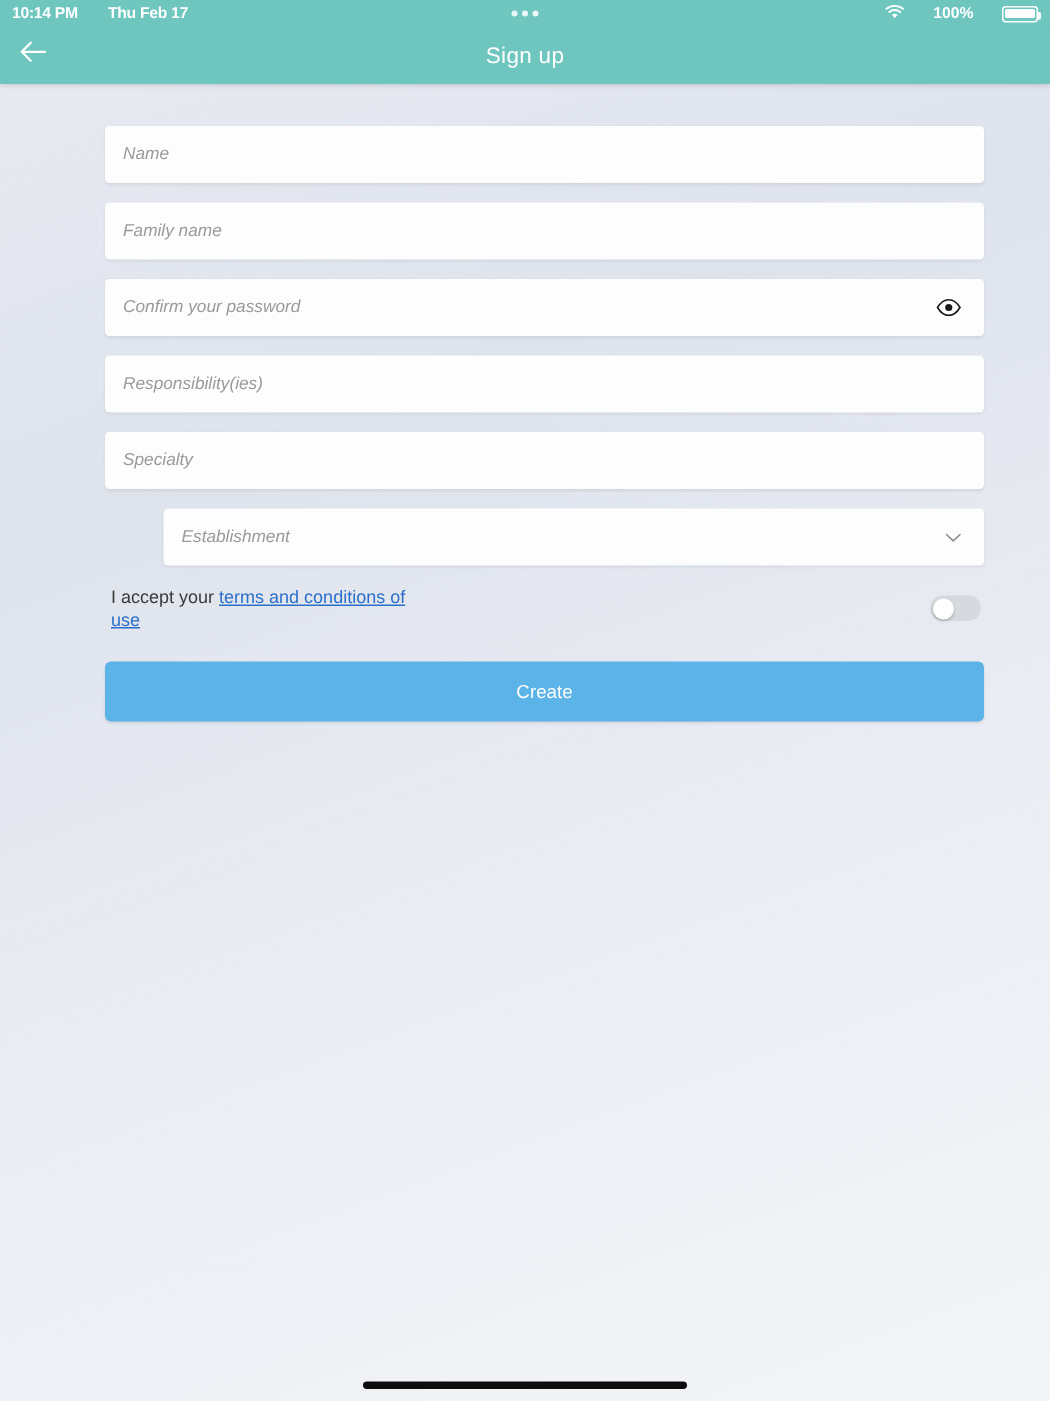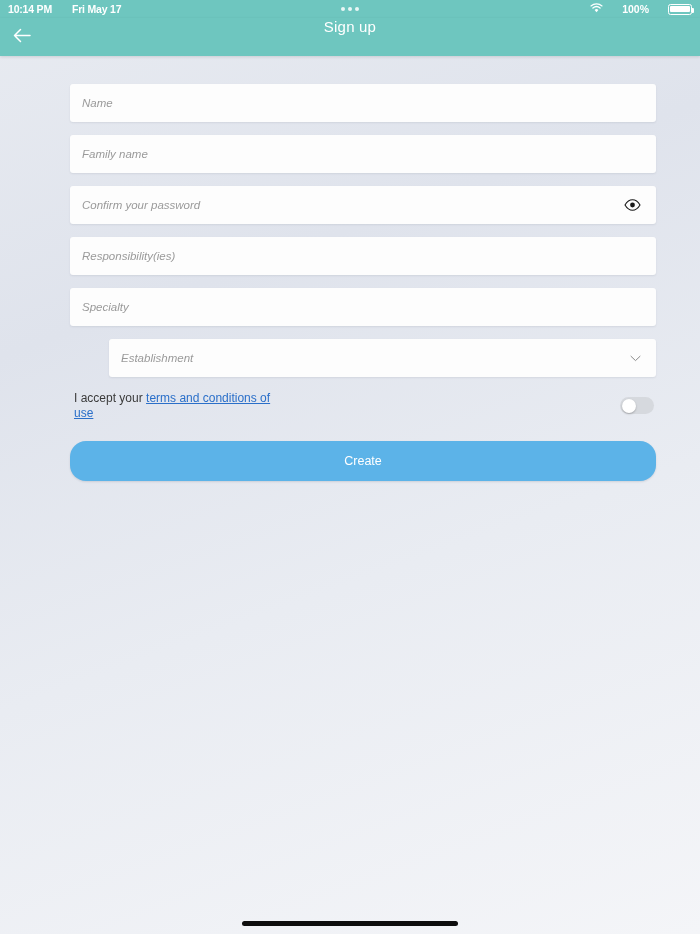--- a/index.html
+++ b/index.html
@@ -77,20 +77,21 @@
     width: 100%;
     background: #ffffff;
     border-radius: 1px;
   }
 
   
   .app-bar {
     height: 38px;
     background: #6ec6bf;
     display: flex;
+    align-items: center;
     position: relative;
     box-shadow: 0 1px 3px rgba(0,0,0,0.12);
   }
   .back-btn {
     width: 44px;
     height: 38px;
     display: flex;
     align-items: center;
     justify-content: center;
     cursor: pointer;
@@ -191,21 +192,21 @@
     width: 14px; height: 14px;
     border-radius: 50%;
     background: #ffffff;
     box-shadow: 0 1px 2px rgba(0,0,0,0.25);
   }
 
   
   .create-btn {
     height: 40px;
     background: #5cb3e8;
-    border-radius: 16px;
+    border-radius: 4px;
     color: #ffffff;
     display: flex;
     align-items: center;
     justify-content: center;
     font-size: 12.5px;
     cursor: pointer;
     border: none;
     width: 100%;
     font-family: "Liberation Sans", sans-serif;
     box-shadow: 0 1px 2px rgba(60,70,90,0.15);
@@ -222,21 +223,21 @@
     border-radius: 3px;
     background: #0d0d0d;
   }
 </style>
 </head>
 <body>
 
 <div class="status-bar">
   <div class="status-left">
     <span class="status-time">10:14 PM</span>
-    <span class="status-date">Fri May 17</span>
+    <span class="status-date">Thu Feb 17</span>
   </div>
   <div class="status-center">
     <span class="dots">
         <i></i>
         <i></i>
         <i></i>
       </span>
   </div>
   <div class="status-right">
     <span class="wifi-icon">

